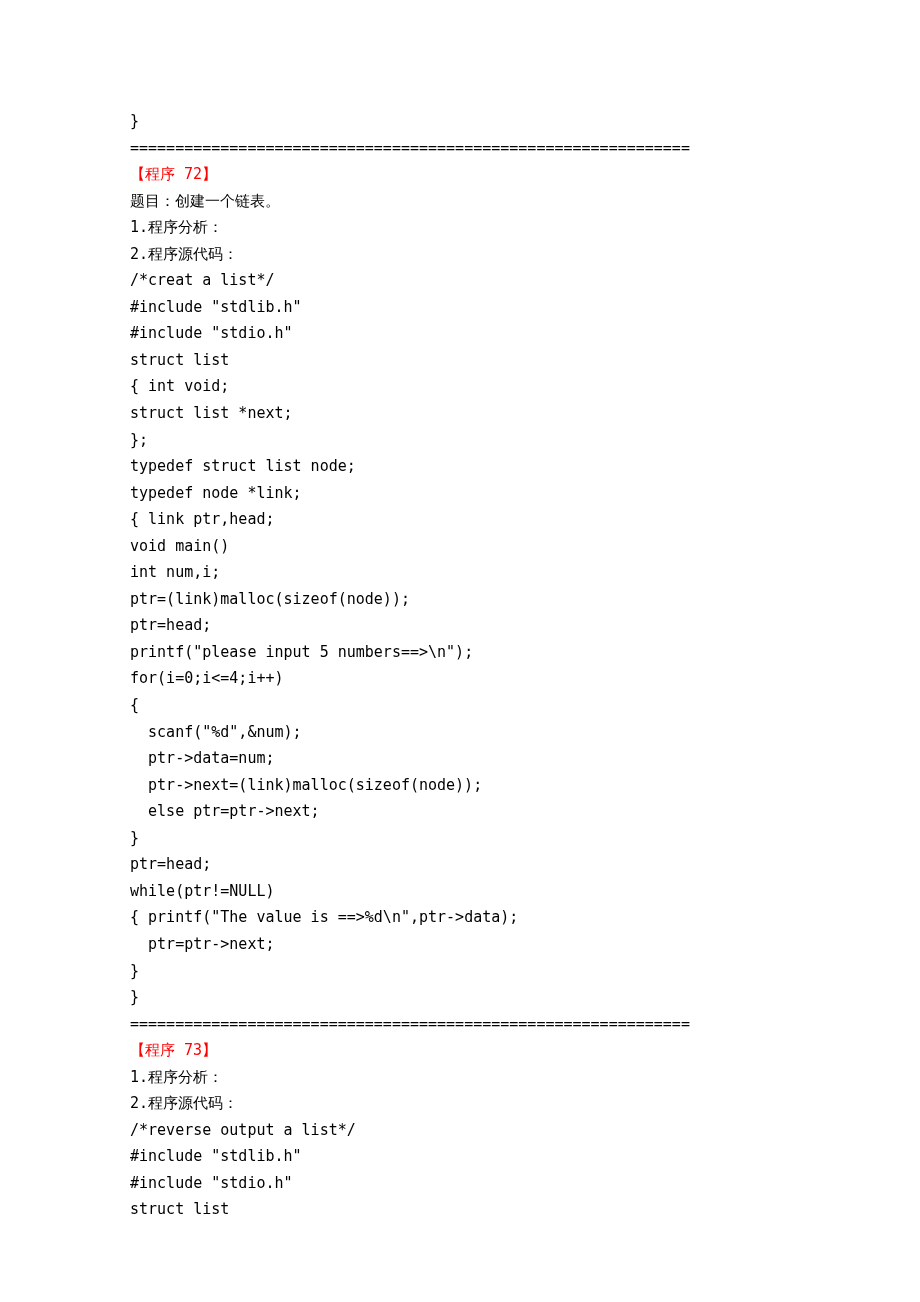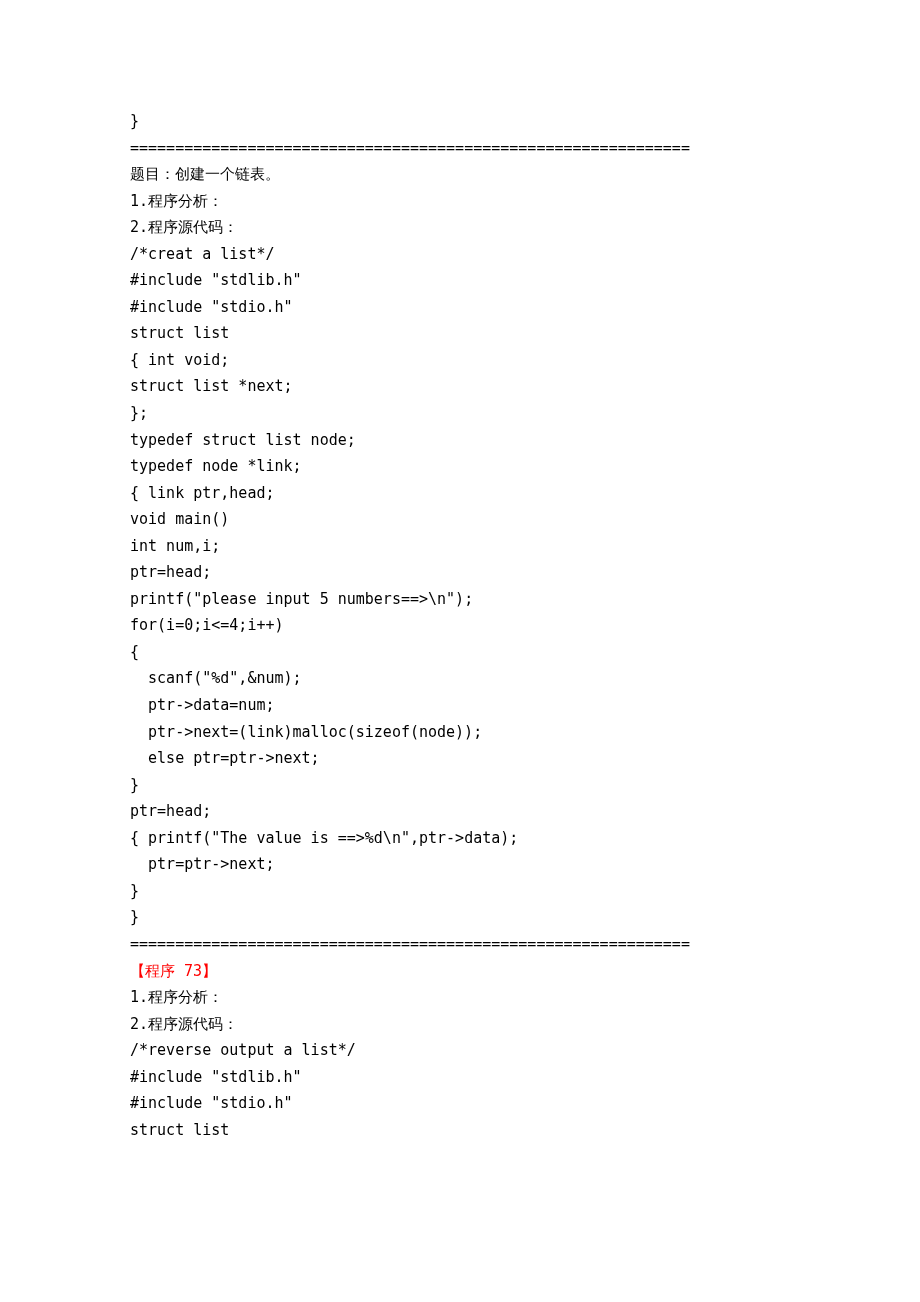--- a/index.html
+++ b/index.html
@@ -35,45 +35,48 @@
     padding-left: 2ch;
   }
 </style>
 </head>
 <body>
 
 <div class="page">
   <div id="content">
       <div class="line mono">}</div>
       <div class="line mono divider">==============================================================</div>
+      <div class="line mono red">【程序 72】</div>
       <div class="line mono">题目：创建一个链表。</div>
       <div class="line mono">1.程序分析：</div>
       <div class="line mono">2.程序源代码：</div>
       <div class="line mono">/*creat a list*/</div>
       <div class="line mono">#include "stdlib.h"</div>
       <div class="line mono">#include "stdio.h"</div>
       <div class="line mono">struct list</div>
       <div class="line mono">{ int void;</div>
       <div class="line mono">struct list *next;</div>
       <div class="line mono">};</div>
       <div class="line mono">typedef struct list node;</div>
       <div class="line mono">typedef node *link;</div>
       <div class="line mono">{ link ptr,head;</div>
       <div class="line mono">void main()</div>
       <div class="line mono">int num,i;</div>
+      <div class="line mono">ptr=(link)malloc(sizeof(node));</div>
       <div class="line mono">ptr=head;</div>
       <div class="line mono">printf("please input 5 numbers==&gt;\n");</div>
       <div class="line mono">for(i=0;i&lt;=4;i++)</div>
       <div class="line mono">{</div>
       <div class="line mono indent">scanf("%d",&amp;num);</div>
       <div class="line mono indent">ptr-&gt;data=num;</div>
       <div class="line mono indent">ptr-&gt;next=(link)malloc(sizeof(node));</div>
       <div class="line mono indent">else ptr=ptr-&gt;next;</div>
       <div class="line mono">}</div>
       <div class="line mono">ptr=head;</div>
+      <div class="line mono">while(ptr!=NULL)</div>
       <div class="line mono">{ printf("The value is ==&gt;%d\n",ptr-&gt;data);</div>
       <div class="line mono indent">ptr=ptr-&gt;next;</div>
       <div class="line mono">}</div>
       <div class="line mono">}</div>
       <div class="line mono divider">==============================================================</div>
       <div class="line mono red">【程序 73】</div>
       <div class="line mono">1.程序分析：</div>
       <div class="line mono">2.程序源代码：</div>
       <div class="line mono">/*reverse output a list*/</div>
       <div class="line mono">#include "stdlib.h"</div>

